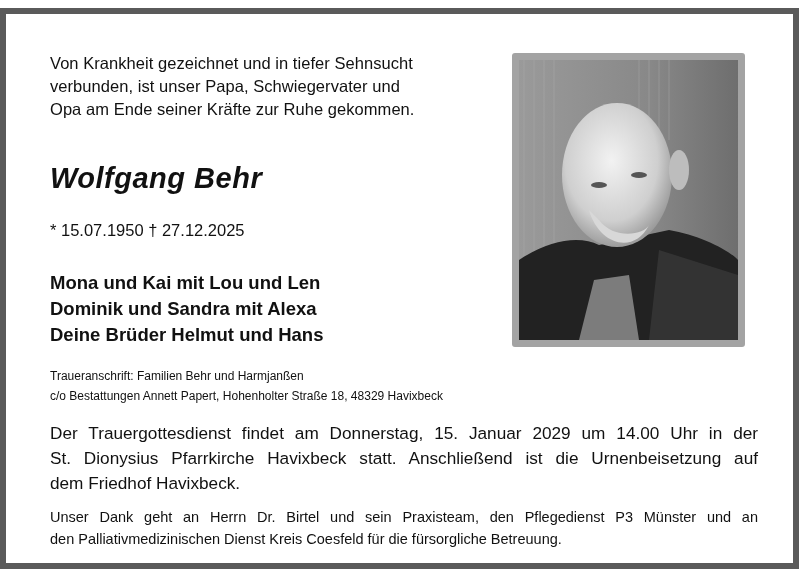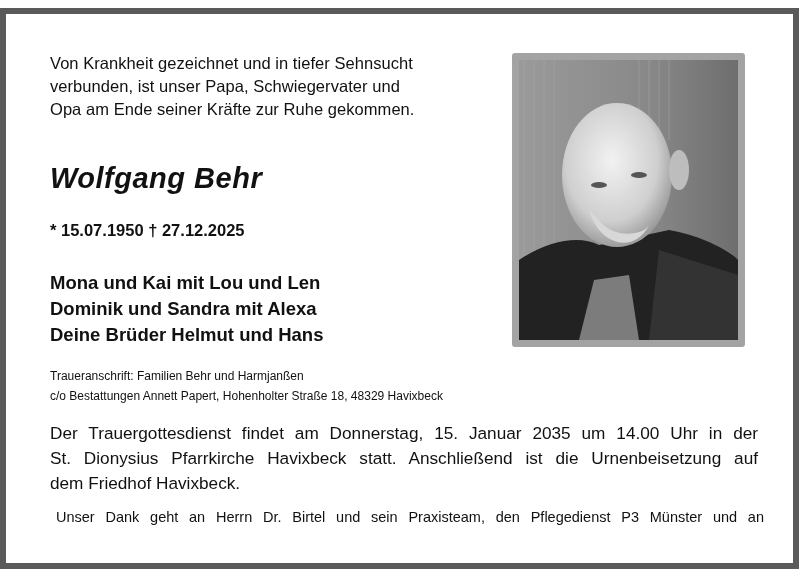--- a/index.html
+++ b/index.html
@@ -5,28 +5,28 @@
   html, body { margin: 0; padding: 0; background: #ffffff; }
   body { width: 800px; height: 580px; position: relative; overflow: hidden;
          font-family: "Liberation Sans", "DejaVu Sans", sans-serif; color: #111; }
   .frame { position: absolute; left: 0; top: 8px; width: 787px; height: 549px;
            border: 6px solid #5a5a5a; background: #fff; }
   .intro { position: absolute; left: 50px; top: 52px; width: 420px;
            font-size: 16.5px; line-height: 23px; letter-spacing: 0.05px; }
   .name { position: absolute; left: 50px; top: 150px; font-size: 29px; font-weight: bold;
           font-style: italic; letter-spacing: 0.5px; line-height: 56px; }
   .dates { position: absolute; left: 50px; top: 220px; font-size: 16.5px; line-height: 20px; }
-  .dates span { display: inline-block; font-weight: bold; }
+  .dates span { display: inline-block; }
   .dates .death { }
   .mourners { position: absolute; left: 50px; top: 270px; font-size: 18.5px; font-weight: bold;
               line-height: 26px; }
   .address { position: absolute; left: 50px; top: 366px; font-size: 12px; line-height: 20px; }
   .service { position: absolute; left: 50px; top: 421px; width: 708px; font-size: 17.2px;
              line-height: 25px; text-align: justify; text-align-last: left; }
-  .thanks { position: absolute; left: 56px; top: 506px; width: 708px; font-size: 14.5px;
+  .thanks { position: absolute; left: 50px; top: 506px; width: 708px; font-size: 14.5px;
             line-height: 22px; text-align: justify; text-align-last: left; }
   .line { display: block; }
   .photo { position: absolute; left: 512px; top: 53px; width: 219px; height: 280px;
            border: 7px solid #a3a3a3; border-radius: 3px; overflow: hidden;
            background: linear-gradient(180deg, #8a8a8a 0%, #7a7a7a 100%); }
   .photo svg { display: block; }
 </style>
 </head>
 <body>
 
@@ -50,27 +50,28 @@
   <span class="line">Dominik und Sandra mit Alexa</span>
   <span class="line">Deine Brüder Helmut und Hans</span>
 </div>
 
 <div class="address">
   <span class="line">Traueranschrift: Familien Behr und Harmjanßen</span>
   <span class="line">c/o Bestattungen Annett Papert, Hohenholter Straße 18, 48329 Havixbeck</span>
 </div>
 
 <div class="service">
-  <span class="line" style="text-align-last: justify;">Der Trauergottesdienst findet am Donnerstag, 15. Januar 2035 um 14.00 Uhr in der</span>
+  <span class="line" style="text-align-last: justify;">Der Trauergottesdienst findet am Donnerstag, 15. Januar 2029 um 14.00 Uhr in der</span>
   <span class="line" style="text-align-last: justify;">St. Dionysius Pfarrkirche Havixbeck statt. Anschließend ist die Urnenbeisetzung auf</span>
   <span class="line">dem Friedhof Havixbeck.</span>
 </div>
 
 <div class="thanks">
   <span class="line" style="text-align-last: justify;">Unser Dank geht an Herrn Dr. Birtel und sein Praxisteam, den Pflegedienst P3 Münster und an</span>
+  <span class="line">den Palliativmedizinischen Dienst Kreis Coesfeld für die fürsorgliche Betreuung.</span>
 </div>
 
 <div class="photo">
   <svg width="219" height="280" viewBox="0 0 219 280">
     <defs>
       <linearGradient id="bg" x1="0" y1="0" x2="1" y2="0">
         <stop offset="0" stop-color="#9a9a9a"></stop>
         <stop offset="0.6" stop-color="#888"></stop>
         <stop offset="1" stop-color="#6e6e6e"></stop>
       </linearGradient>

